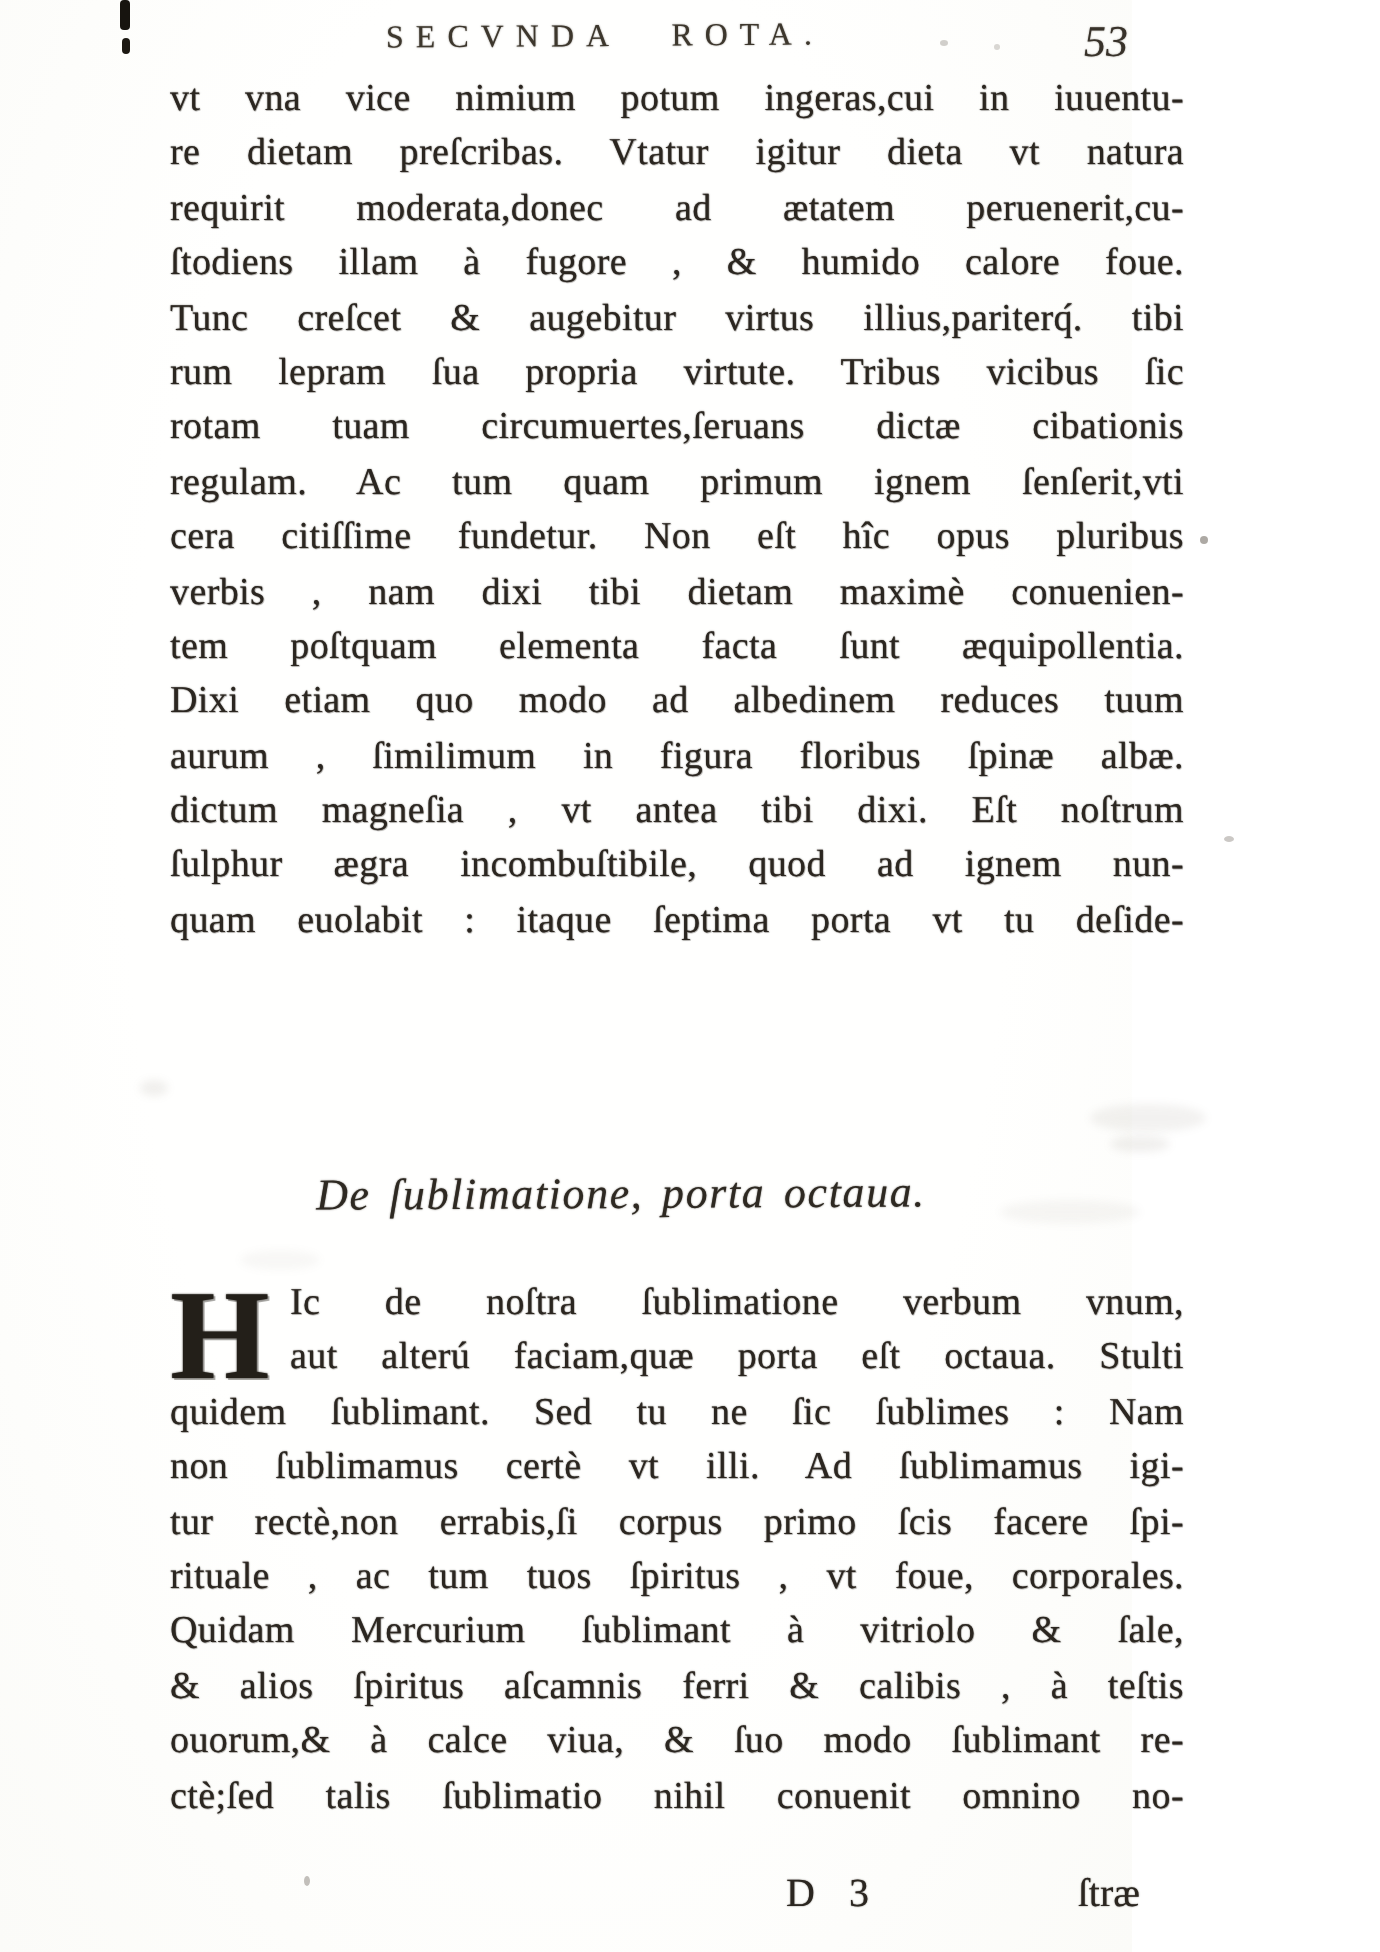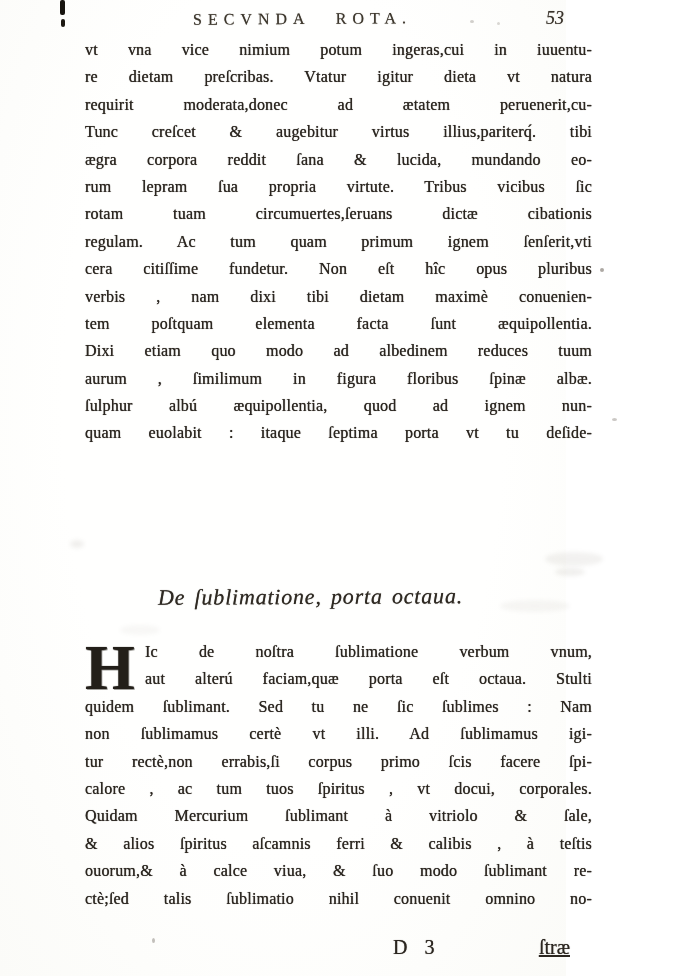--- a/index.html
+++ b/index.html
@@ -21,28 +21,28 @@
   }
   .header .title {
     position: absolute; left: 108px; top: 2px;
     font-size: 16px; letter-spacing: 6px; word-spacing: 16px;
     color: #3d372d;
     text-shadow: 0 0 0.8px rgba(55,48,38,.7);
     transform: rotate(-0.4deg);
   }
   .header .pagenum {
     position: absolute; right: 28px; top: 0;
-    font-size: 18px; font-style: italic; color: #38322a;
+    font-size: 22px; font-style: italic; color: #38322a;
     text-shadow: 0 0 0.8px rgba(55,48,38,.6);
   }
   
   .textcol { position: absolute; left: 85px; width: 507px; }
   .line {
     height: 27.4px; line-height: 27.4px;
-    font-size: 16px;
+    font-size: 19px;
     text-align: justify;
     text-align-last: justify;
     letter-spacing: 0.2px;
     white-space: normal;
     overflow: visible;
     text-shadow: 0 0 0.7px rgba(43,38,30,.85), 0.4px 0.4px 0 rgba(43,38,30,.22);
     font-family: Liberation Serif, serif;
   }
   .line.flush { text-align-last: left; }
   .line.indent { padding-left: 60px; }
@@ -72,21 +72,20 @@
     margin-top: 36px;
   }
   .footer .signature {
     position: absolute; left: 308px; top: 0;
     word-spacing: 12px;
     text-shadow: 0 0 0.7px rgba(43,38,30,.85);
   }
   .footer .catchword {
     position: absolute; right: 22px; top: 0;
     text-shadow: 0 0 0.7px rgba(43,38,30,.85);
-    text-decoration: underline;
   }
   
   .ink-bar {
     position: absolute; left: 60px; top: 0; width: 5px; height: 15px;
     background: #17140f; border-radius: 2px;
   }
   .ink-dot {
     position: absolute; left: 61px; top: 19px; width: 4px; height: 8px;
     background: #1c1812; border-radius: 2px;
   }
@@ -125,45 +124,46 @@
 
   <div class="header">
     <span class="title">SECVNDA ROTA.</span>
     <span class="pagenum">53</span>
   </div>
 
   <div class="textcol p1">
       <div class="line">vt vna vice nimium potum ingeras,cui in iuuentu-</div>
       <div class="line">re dietam preſcribas. Vtatur igitur dieta vt natura</div>
       <div class="line">requirit moderata,donec ad ætatem peruenerit,cu-</div>
+      <div class="line">ſtodiens illam à fugore , &amp; humido calore foue.</div>
       <div class="line">Tunc creſcet &amp; augebitur virtus illius,pariterq́. tibi</div>
-      <div class="line">ægra corpora reddit ſana &amp; lucida, mundando eo-</div>
       <div class="line">rum lepram ſua propria virtute. Tribus vicibus ſic</div>
       <div class="line">rotam tuam circumuertes,ſeruans dictæ cibationis</div>
       <div class="line">regulam. Ac tum quam primum ignem ſenſerit,vti</div>
       <div class="line">cera citiſſime fundetur. Non eſt hîc opus pluribus</div>
       <div class="line">verbis , nam dixi tibi dietam maximè conuenien-</div>
       <div class="line">tem poſtquam elementa facta ſunt æquipollentia.</div>
       <div class="line">Dixi etiam quo modo ad albedinem reduces tuum</div>
       <div class="line">aurum , ſimilimum in figura floribus ſpinæ albæ.</div>
-      <div class="line">ſulphur albú æquipollentia, quod ad ignem nun-</div>
+      <div class="line">dictum magneſia , vt antea tibi dixi. Eſt noſtrum</div>
+      <div class="line">ſulphur ægra incombuſtibile, quod ad ignem nun-</div>
       <div class="line">quam euolabit : itaque ſeptima porta vt tu deſide-</div>
     </div>
 
   <div class="heading">De ſublimatione, porta octaua.</div>
 
   <div class="textcol p2">
     <span class="dropcap">H</span>
     <div>
         <div class="line indent">Ic de noſtra ſublimatione verbum vnum,</div>
         <div class="line indent">aut alterú faciam,quæ porta eſt octaua. Stulti</div>
         <div class="line">quidem ſublimant. Sed tu ne ſic ſublimes : Nam</div>
         <div class="line">non ſublimamus certè vt illi. Ad ſublimamus igi-</div>
         <div class="line">tur rectè,non errabis,ſi corpus primo ſcis facere ſpi-</div>
-        <div class="line">calore , ac tum tuos ſpiritus , vt docui, corporales.</div>
+        <div class="line">rituale , ac tum tuos ſpiritus , vt foue, corporales.</div>
         <div class="line">Quidam Mercurium ſublimant à vitriolo &amp; ſale,</div>
         <div class="line">&amp; alios ſpiritus aſcamnis ferri &amp; calibis , à teſtis</div>
         <div class="line">ouorum,&amp; à calce viua, &amp; ſuo modo ſublimant re-</div>
         <div class="line">ctè;ſed talis ſublimatio nihil conuenit omnino no-</div>
       </div>
   </div>
 
   <div class="footer">
     <span class="signature">D 3</span>
     <span class="catchword">ſtræ</span>

